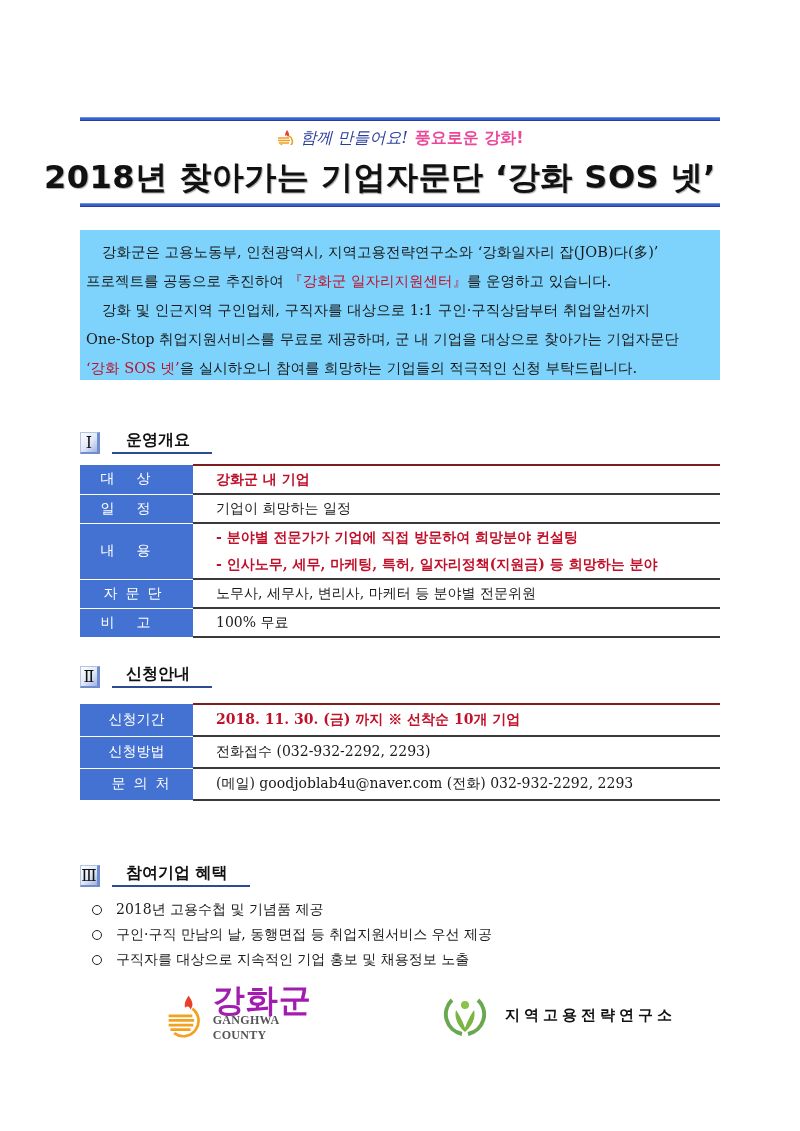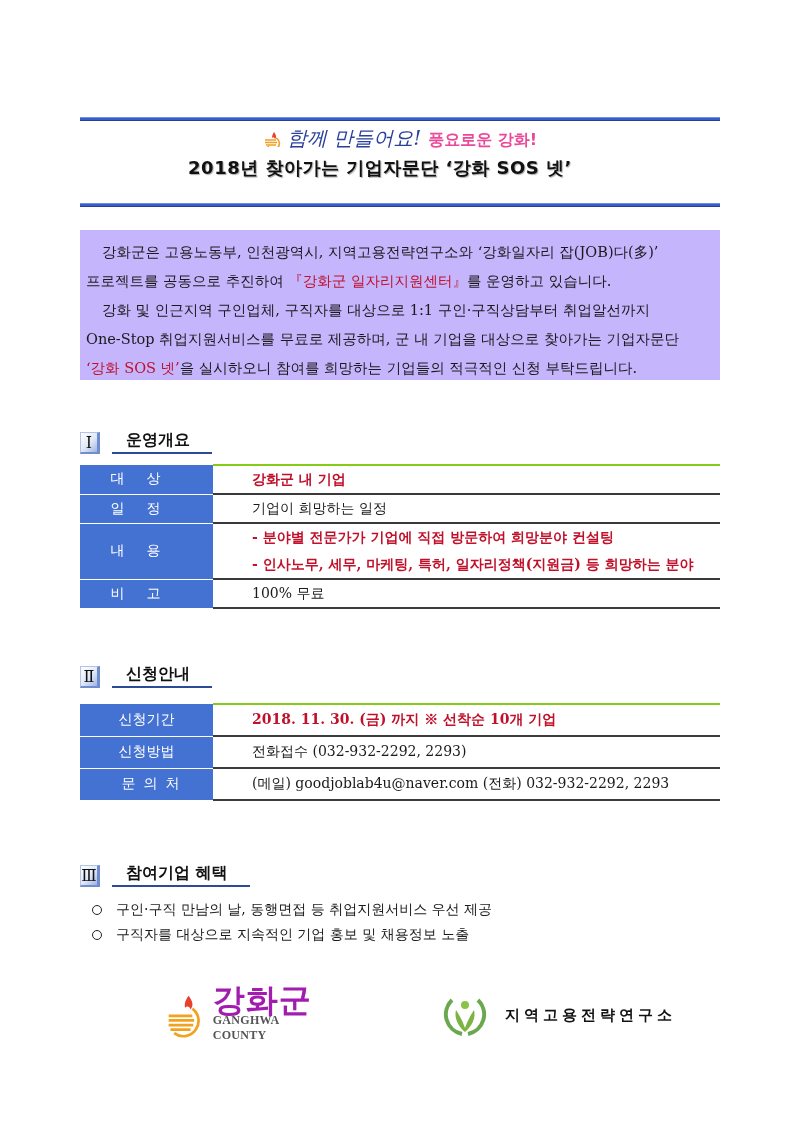--- a/index.html
+++ b/index.html
@@ -5,38 +5,38 @@
     * { margin: 0; padding: 0; box-sizing: border-box; }
     html, body { width: 800px; height: 1131px; background: #ffffff; }
     body { position: relative; font-family: "DejaVu Serif", serif; color: #1a1a1a; overflow: hidden; }
 
     .hdr-line { position: absolute; left: 80px; width: 640px; height: 4px; background: #3a5fcd; border-top: 1px solid #6f8fe0; border-bottom: 1px solid #23409c; }
     .hdr-line.top { top: 117px; }
     .hdr-line.bottom { top: 203px; }
 
     .slogan { position: absolute; top: 128px; left: 0; width: 800px; text-align: center; font-size: 15px; line-height: 20px; }
     .slogan .flame { display: inline-block; width: 20px; height: 16px; vertical-align: -2px; margin-right: 4px; }
-    .slogan .script { font-family: "DejaVu Serif", serif; font-style: italic; color: #2a3f9d; font-size: 20px; }
+    .slogan .script { font-family: "DejaVu Serif", serif; font-style: italic; color: #2a3f9d; font-size: 16px; }
     .slogan .strong { font-family: "DejaVu Sans", sans-serif; font-weight: bold; color: #ec4899; font-size: 16px; margin-left: 2px; }
 
-    .title { position: absolute; top: 156px; left: 0; width: 760px; text-align: center; font-family: "DejaVu Sans", sans-serif; font-weight: bold; font-size: 18px; letter-spacing: 0.5px; color: #111; text-shadow: 1px 1px 1px #aaa; }
+    .title { position: absolute; top: 156px; left: 0; width: 760px; text-align: center; font-family: "DejaVu Sans", sans-serif; font-weight: bold; font-size: 32px; letter-spacing: 0.5px; color: #111; text-shadow: 1px 1px 1px #aaa; }
 
-    .intro { position: absolute; top: 230px; left: 80px; width: 640px; height: 150px; background: #c4b5fd; padding: 8px 6px 0 6px; font-size: 14.5px; line-height: 29px; text-align: justify; }
+    .intro { position: absolute; top: 230px; left: 80px; width: 640px; height: 150px; background: #7dd3fc; padding: 8px 6px 0 6px; font-size: 14.5px; line-height: 29px; text-align: justify; }
     .intro p { white-space: nowrap; }
     .intro .indent { padding-left: 16px; }
     .red { color: #c0102a; }
 
     .sec-head { position: absolute; left: 80px; height: 28px; display: flex; align-items: flex-end; }
     .sec-num { width: 20px; height: 22px; background: linear-gradient(135deg, #ffffff 0%, #dfe7f6 55%, #9fb4e3 100%); border: 1px solid #b3c3e6; border-right: 3px solid #6f8dcf; border-bottom: 2px solid #6f8dcf; font-family: "DejaVu Serif", serif; font-size: 16px; line-height: 19px; text-align: center; color: #111; }
     .sec-title { margin-left: 12px; padding: 0 22px 1px 14px; border-bottom: 2px solid #2c4b94; font-family: "DejaVu Sans", sans-serif; font-weight: bold; font-size: 16px; line-height: 22px; color: #111; }
 
     table.info { position: absolute; left: 80px; width: 640px; border-collapse: collapse; }
     table.info td { height: 29px; font-size: 14px; vertical-align: middle; }
-    table.info td.label { width: 133px; background: #4472d2; color: #ffffff; text-align: center; font-family: "DejaVu Sans", sans-serif; font-size: 14px; border-bottom: 1px solid #ffffff; }
-    table.info td.value { padding-left: 39px; border-top: 2px solid #84cc16; border-bottom: 2px solid #3a3a3a; white-space: nowrap; margin-top: 24px; }
+    table.info td.label { width: 113px; background: #4472d2; color: #ffffff; text-align: center; font-family: "DejaVu Sans", sans-serif; font-size: 14px; border-bottom: 1px solid #ffffff; }
+    table.info td.value { padding-left: 23px; border-top: 2px solid #7f1d1d; border-bottom: 2px solid #3a3a3a; white-space: nowrap; margin-top: 24px; }
     table.info td.value.bold { font-weight: bold; }
     table.info td.value .line { display: block; line-height: 27px; }
     .spaced { letter-spacing: 22px; }
     .spaced-sm { letter-spacing: 8px; }
 
     .benefits { position: absolute; top: 897px; left: 92px; font-size: 14px; line-height: 25px; }
     .benefits li { list-style: none; display: flex; align-items: center; white-space: nowrap; }
     .benefits .circle { display: inline-block; width: 10px; height: 10px; border: 1.6px solid #222; border-radius: 50%; margin-right: 14px; }
 
     .logo-gw { position: absolute; top: 990px; left: 165px; width: 160px; height: 50px; display: flex; align-items: center; }
@@ -91,20 +91,24 @@
     <td class="value">기업이 희망하는 일정</td>
   </tr>
   <tr>
     <td class="label" style="height:56px;"><span class="spaced">내용</span></td>
     <td class="value bold red">
       <span class="line">- 분야별 전문가가 기업에 직접 방문하여 희망분야 컨설팅</span>
       <span class="line">- 인사노무, 세무, 마케팅, 특허, 일자리정책(지원금) 등 희망하는 분야</span>
     </td>
   </tr>
   <tr>
+    <td class="label"><span class="spaced-sm">자문단</span></td>
+    <td class="value">노무사, 세무사, 변리사, 마케터 등 분야별 전문위원</td>
+  </tr>
+  <tr>
     <td class="label"><span class="spaced">비고</span></td>
     <td class="value">100% 무료</td>
   </tr>
 </tbody>
   </table>
 
 <div class="sec-head" style="top:660px;">
   <div class="sec-num">Ⅱ</div>
   <div class="sec-title">신청안내</div>
 </div>
@@ -127,20 +131,24 @@
   </table>
 
 <div class="sec-head" style="top:859px;">
   <div class="sec-num">Ⅲ</div>
   <div class="sec-title">참여기업 혜택</div>
 </div>
 
 <ul class="benefits">
   <li>
       <span class="circle"></span>
+      <span>2018년 고용수첩 및 기념품 제공</span>
+    </li>
+  <li>
+      <span class="circle"></span>
       <span>구인·구직 만남의 날, 동행면접 등 취업지원서비스 우선 제공</span>
     </li>
   <li>
       <span class="circle"></span>
       <span>구직자를 대상으로 지속적인 기업 홍보 및 채용정보 노출</span>
     </li>
 </ul>
 
 <div class="logo-gw">
   <svg viewBox="0 0 48 46">

